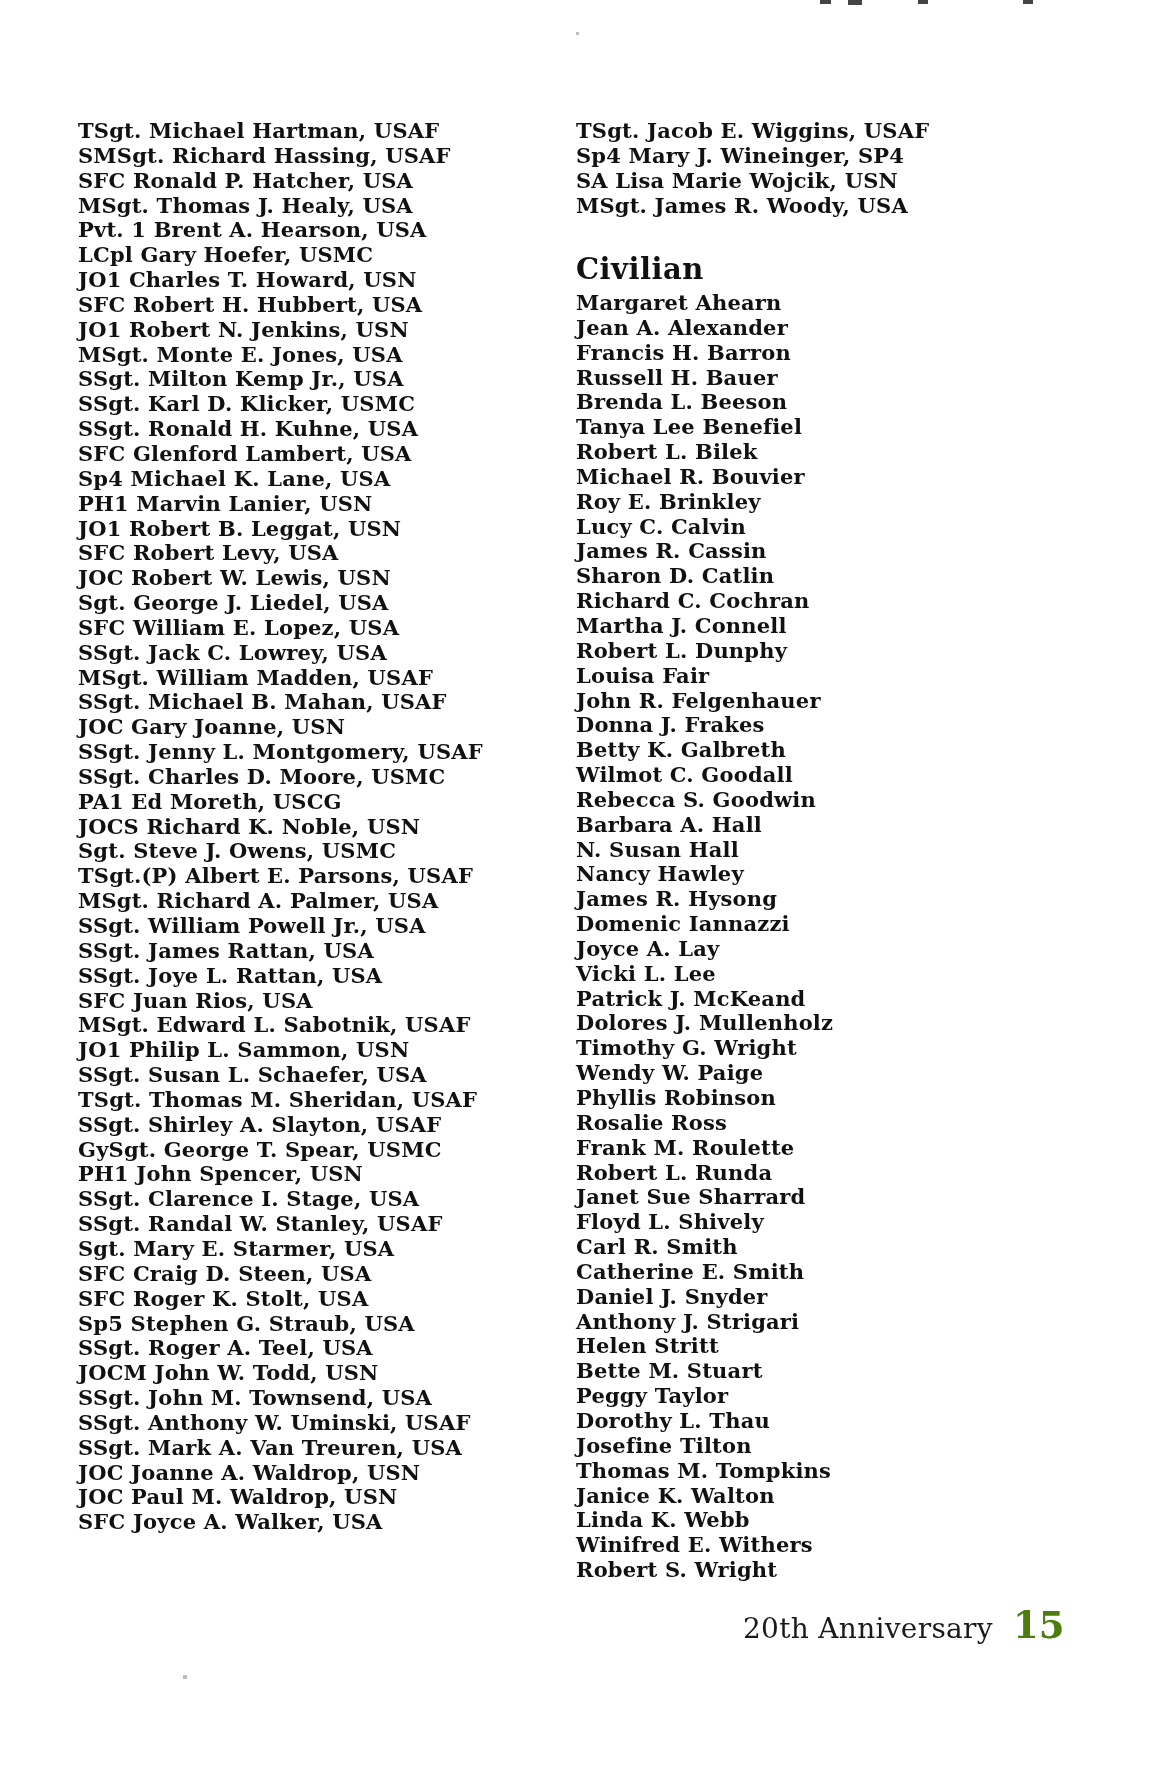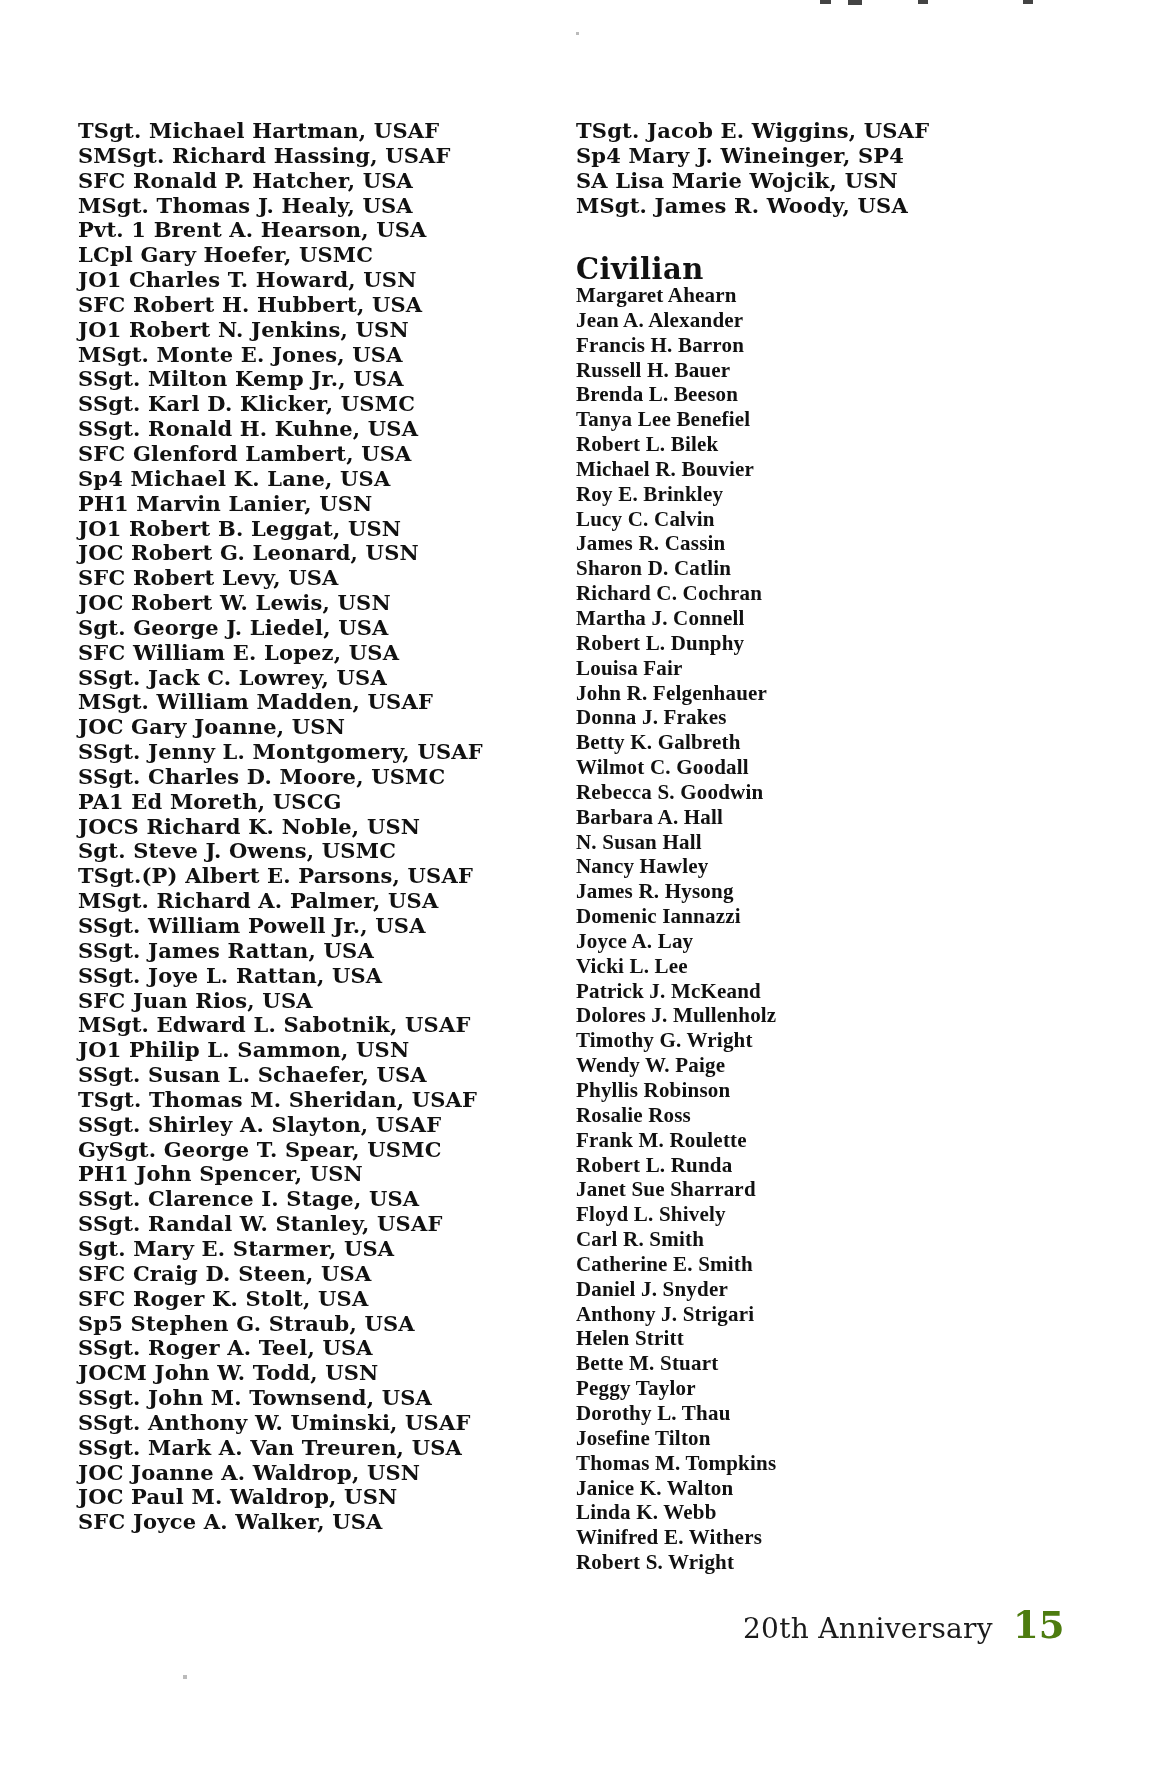--- a/index.html
+++ b/index.html
@@ -30,21 +30,21 @@
   #col-right-mil { left: 576px; top: 119px; }
   #civilian-heading {
     position: absolute;
     left: 576px;
     top: 252px;
     font-size: 29px;
     line-height: 34px;
     font-weight: 700;
     letter-spacing: 0.5px;
   }
-  #col-right-civ { left: 576px; top: 283px; font-family: Liberation Serif, serif; }
+  #col-right-civ { left: 576px; top: 291px; }
   #footer {
     position: absolute;
     left: 743px;
     top: 1603px;
     display: flex;
     align-items: baseline;
     gap: 20px;
     white-space: nowrap;
     justify-content: space-between;
   }
@@ -88,27 +88,27 @@
       <div class="line">SFC Robert H. Hubbert, USA</div>
       <div class="line">JO1 Robert N. Jenkins, USN</div>
       <div class="line">MSgt. Monte E. Jones, USA</div>
       <div class="line">SSgt. Milton Kemp Jr., USA</div>
       <div class="line">SSgt. Karl D. Klicker, USMC</div>
       <div class="line">SSgt. Ronald H. Kuhne, USA</div>
       <div class="line">SFC Glenford Lambert, USA</div>
       <div class="line">Sp4 Michael K. Lane, USA</div>
       <div class="line">PH1 Marvin Lanier, USN</div>
       <div class="line">JO1 Robert B. Leggat, USN</div>
-      <div class="line">JOC Robert G. Leonard, USN</div>
       <div class="line">SFC Robert Levy, USA</div>
       <div class="line">JOC Robert W. Lewis, USN</div>
       <div class="line">Sgt. George J. Liedel, USA</div>
       <div class="line">SFC William E. Lopez, USA</div>
       <div class="line">SSgt. Jack C. Lowrey, USA</div>
       <div class="line">MSgt. William Madden, USAF</div>
+      <div class="line">SSgt. Michael B. Mahan, USAF</div>
       <div class="line">JOC Gary Joanne, USN</div>
       <div class="line">SSgt. Jenny L. Montgomery, USAF</div>
       <div class="line">SSgt. Charles D. Moore, USMC</div>
       <div class="line">PA1 Ed Moreth, USCG</div>
       <div class="line">JOCS Richard K. Noble, USN</div>
       <div class="line">Sgt. Steve J. Owens, USMC</div>
       <div class="line">TSgt.(P) Albert E. Parsons, USAF</div>
       <div class="line">MSgt. Richard A. Palmer, USA</div>
       <div class="line">SSgt. William Powell Jr., USA</div>
       <div class="line">SSgt. James Rattan, USA</div>

